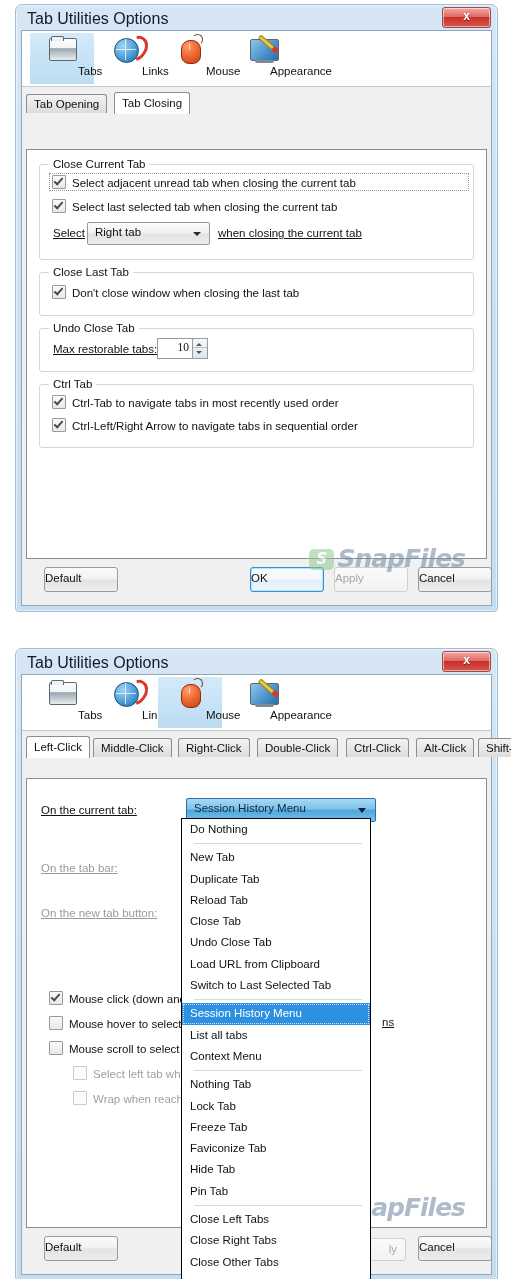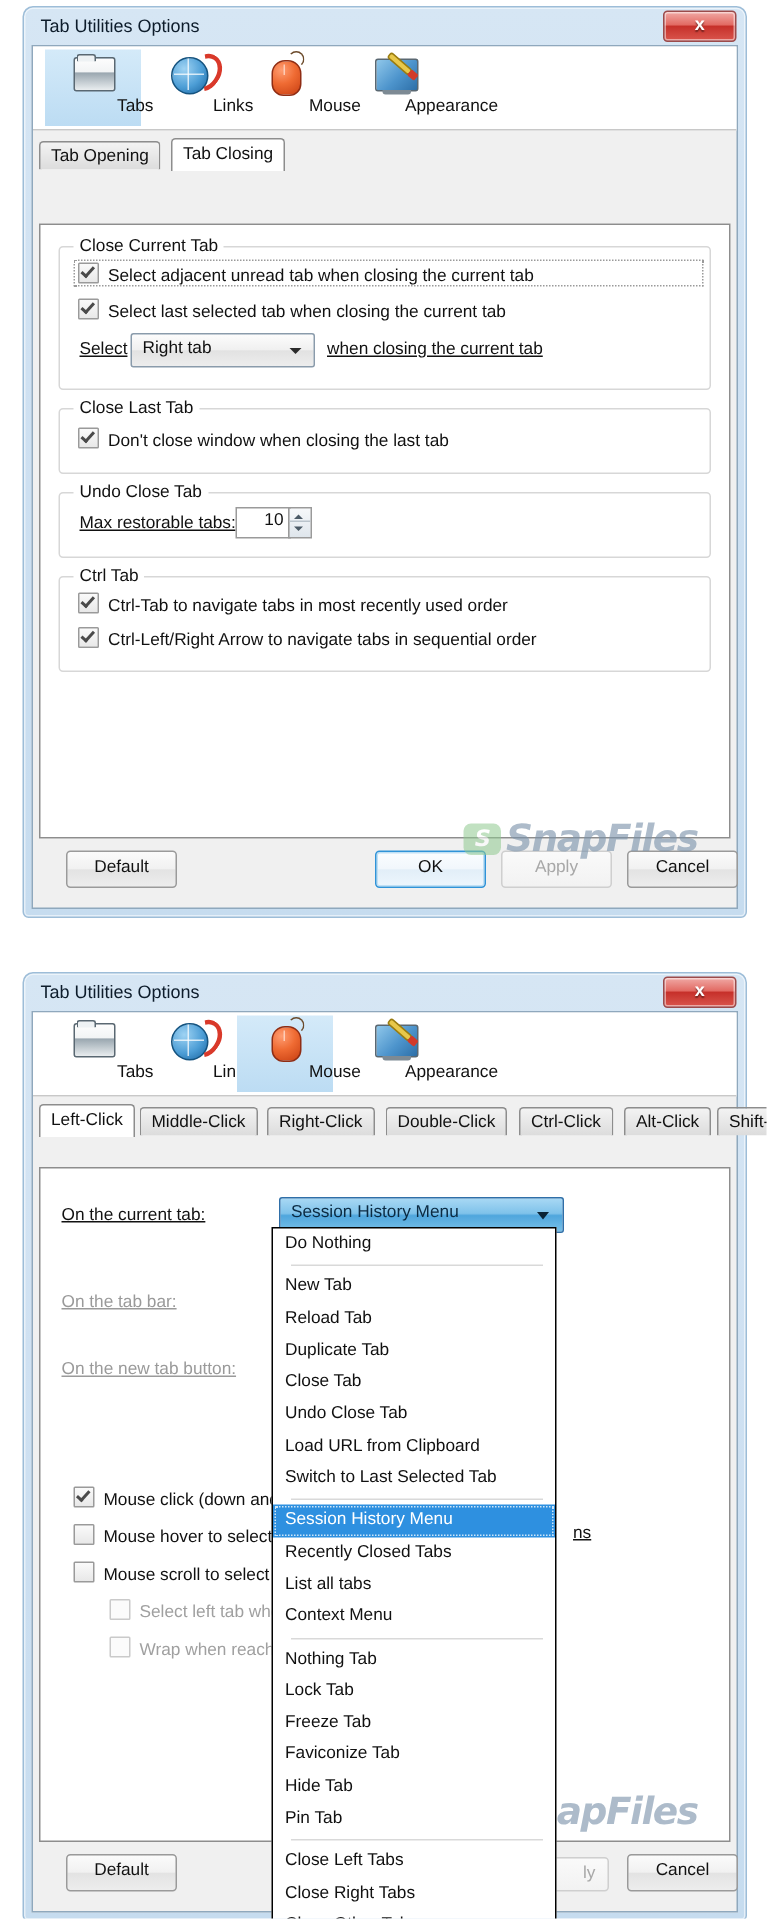--- a/index.html
+++ b/index.html
@@ -7,21 +7,21 @@
        -webkit-font-smoothing:antialiased;overflow:hidden;position:relative;}
 
   
   .window{position:absolute;left:15px;width:481px;border-radius:7px 7px 4px 4px;
           background:linear-gradient(to bottom,#d6e6f4 0%,#cfe1f2 40%,#c6dcef 100%);
           border:1px solid #9dbdd8;box-shadow:0 0 0 1px rgba(255,255,255,.55) inset;}
   .win1{top:4px;height:606px;}
   .win2{top:648px;height:631px;}
 
   .titlebar{height:25px;position:relative;}
-  .title{position:absolute;left:11px;top:5px;font-size:12px;color:#0d1c2b;white-space:nowrap;}
+  .title{position:absolute;left:11px;top:5px;font-size:16px;color:#0d1c2b;white-space:nowrap;}
   .closebtn{position:absolute;right:6px;top:2px;width:47px;height:19px;border-radius:3px;
             border:1px solid #9b4b4b;background:linear-gradient(to bottom,#f0a9a5 0%,#e26a63 45%,#c6302a 50%,#d9554c 100%);
             box-shadow:0 0 0 1px rgba(255,255,255,.5) inset;}
   .closebtn .x{position:absolute;left:0;right:0;top:1px;text-align:center;font-size:12px;font-weight:bold;
                color:#fff;text-shadow:0 1px 1px rgba(0,0,0,.45);font-family:"Liberation Sans",sans-serif;}
 
   
   .client{position:absolute;left:5px;right:5px;top:25px;bottom:5px;background:#f0f0f0;
           border:1px solid #8fa8bd;}
 
@@ -98,30 +98,30 @@
 
   
   .combo-open{position:absolute;height:22px;border:1px solid #2f6fa8;border-radius:2px;
          background:linear-gradient(to bottom,#a8d8f4 0%,#7fc2ea 45%,#4fa6dd 52%,#78c0e8 100%);}
   .combo-open .txt{position:absolute;left:7px;top:3px;font-size:11.5px;color:#0b2a42;}
   .combo-open .arw{position:absolute;right:9px;top:9px;width:0;height:0;
          border-left:4px solid transparent;border-right:4px solid transparent;border-top:5px solid #0a2335;}
 
   
   .spin{position:absolute;height:19px;border:1px solid #9a9a9a;background:#fff;}
-  .spin .v{position:absolute;right:4px;top:2px;font-size:11.5px;color:#111;}
+  .spin .v{position:absolute;right:4px;top:2px;font-size:11.5px;color:#111;font-family:Liberation Serif, serif;}
   .spinbtns{position:absolute;right:-15px;top:-1px;width:14px;height:19px;border:1px solid #9a9a9a;
          background:linear-gradient(to bottom,#f6f8fa,#dfe6ec);}
   .spinbtns .u,.spinbtns .d{position:absolute;left:3px;width:0;height:0;border-left:3px solid transparent;border-right:3px solid transparent;}
   .spinbtns .u{top:4px;border-bottom:3px solid #4b5a66;}
   .spinbtns .d{bottom:4px;border-top:3px solid #4b5a66;}
   .spinbtns .sep{position:absolute;left:0;right:0;top:8px;height:1px;background:#b9c3cb;}
 
   
-  .btn{position:absolute;height:23px;line-height:21px;text-align:center;font-size:11.5px;color:#111;
+  .btn{position:absolute;height:23px;line-height:21px;text-align:left;font-size:11.5px;color:#111;
        border:1px solid #9a9a9a;border-radius:3px;
        background:linear-gradient(to bottom,#fbfbfb 0%,#f1f1f1 48%,#e3e3e3 52%,#ededed 100%);cursor:default;}
   .btn.def{border:1px solid #2f93d8;box-shadow:0 0 0 1px #bfe0f5 inset;
        background:linear-gradient(to bottom,#fbfdff 0%,#f1f7fc 48%,#e2eef8 52%,#edf6fd 100%);margin-top:33px;}
   .btn.dis{color:#a8a8a8;border-color:#cfcfcf;background:linear-gradient(to bottom,#fafafa,#f2f2f2);}
 
   
   .ddlist{position:absolute;background:#fff;border:1px solid #000;z-index:50;overflow:hidden;}
   .dditem{height:21.3px;line-height:21.3px;padding-left:8px;font-size:11.5px;color:#111;white-space:nowrap;cursor:default;}
   .dditem.sel{background:#2e90e0;color:#fff;outline:1px dotted #cfe6f8;outline-offset:-2px;}
@@ -326,29 +326,28 @@
     <div class="btn" style="left:396px;bottom:13px;width:72px">Cancel</div>
 
     <div class="wm" style="right:26px;bottom:52px">
       <span class="badge">S</span><span class="sf">SnapFiles</span>
     </div>
 
     <div class="ddlist" id="dropdown" style="left:159px;top:143px;width:188px;height:479px">
         <div class="dditem">Do Nothing</div>
         <div class="ddsep"></div>
         <div class="dditem">New Tab</div>
+        <div class="dditem">Duplicate Tab</div>
         <div class="dditem">Reload Tab</div>
-        <div class="dditem">Duplicate Tab</div>
         <div class="dditem">Close Tab</div>
         <div class="dditem">Undo Close Tab</div>
         <div class="dditem">Load URL from Clipboard</div>
         <div class="dditem">Switch to Last Selected Tab</div>
         <div class="ddsep"></div>
         <div class="dditem sel">Session History Menu</div>
-        <div class="dditem">Recently Closed Tabs</div>
         <div class="dditem">List all tabs</div>
         <div class="dditem">Context Menu</div>
         <div class="ddsep"></div>
         <div class="dditem">Nothing Tab</div>
         <div class="dditem">Lock Tab</div>
         <div class="dditem">Freeze Tab</div>
         <div class="dditem">Faviconize Tab</div>
         <div class="dditem">Hide Tab</div>
         <div class="dditem">Pin Tab</div>
         <div class="ddsep"></div>

